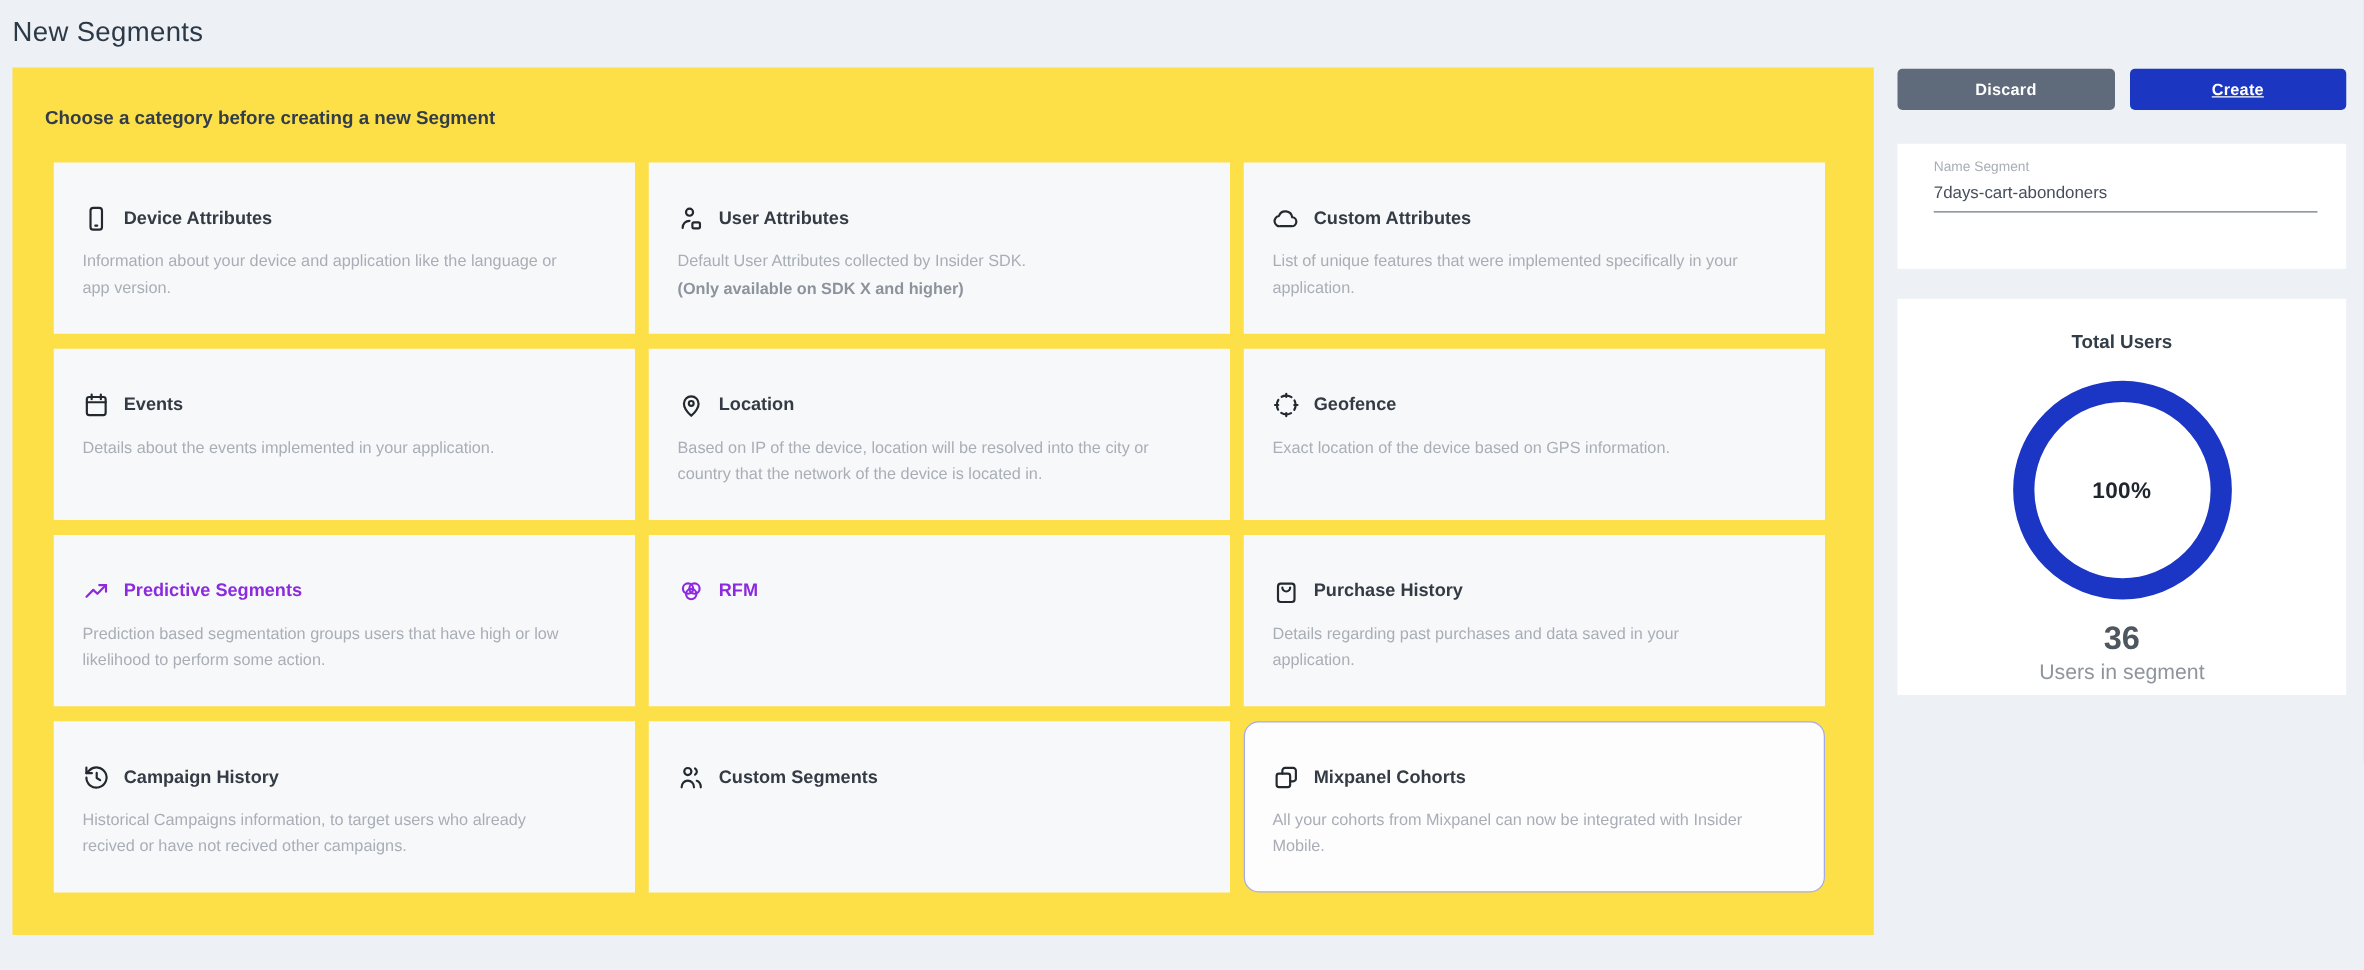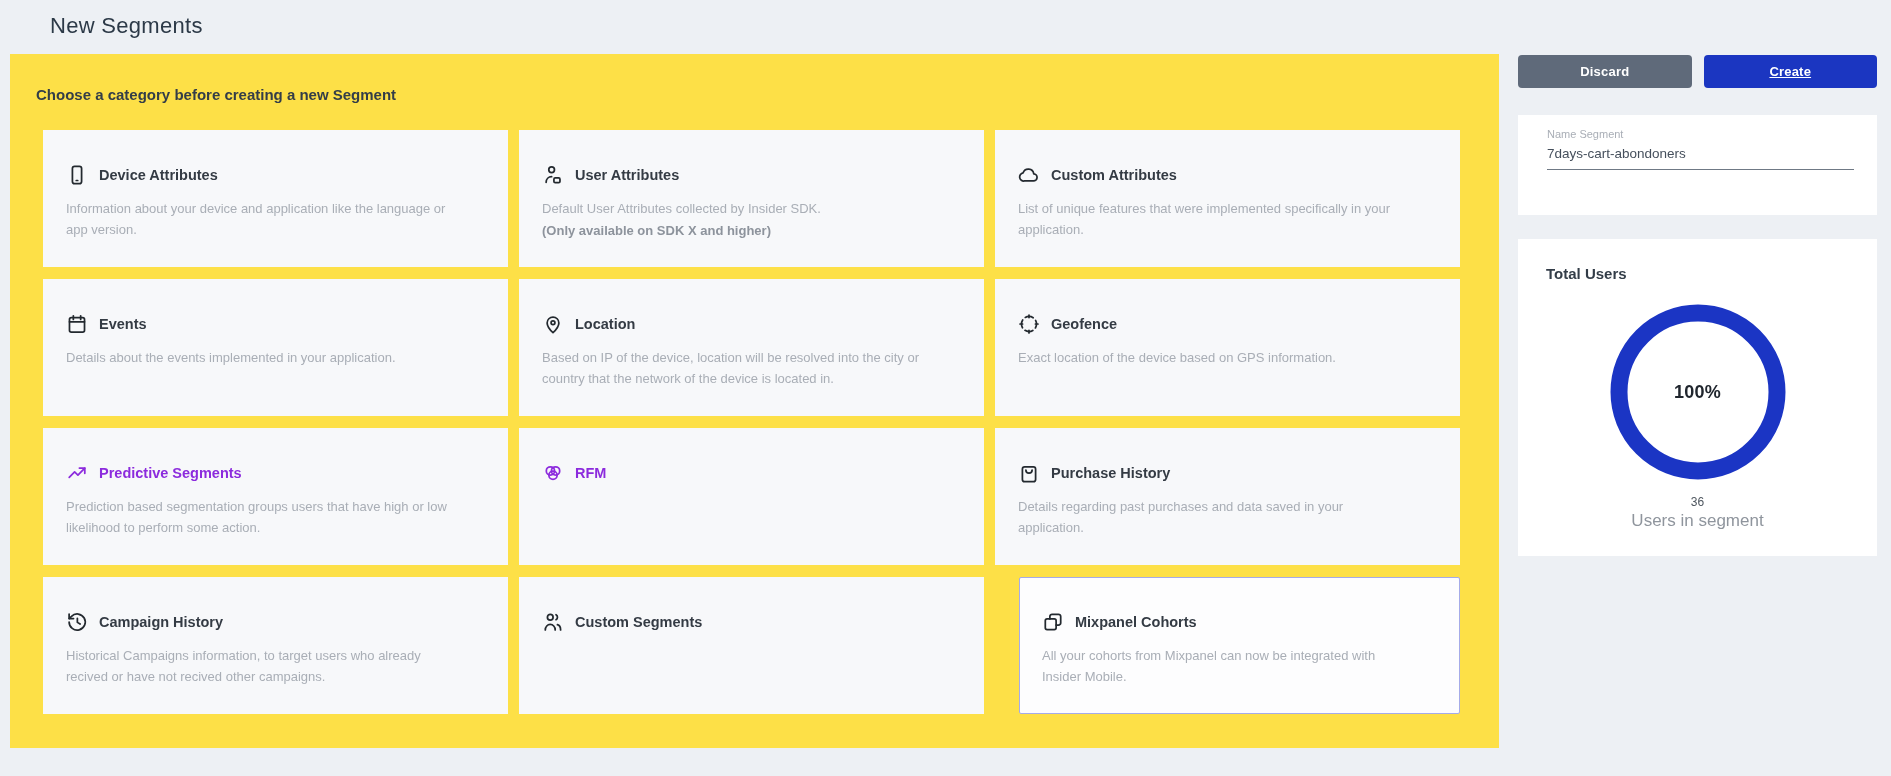--- a/index.html
+++ b/index.html
@@ -5,40 +5,40 @@
   * { margin:0; padding:0; box-sizing:border-box; }
   html,body { width:1891px; height:776px; }
   body {
     background:#edf0f4;
     font-family:"Liberation Sans", sans-serif;
     position:relative;
     overflow:hidden;
   }
   .page-title {
     position:absolute; left:10px; top:13px;
-    font-size:22px; font-weight:500; color:#2c3947; letter-spacing:.3px;margin-left:40px;
+    font-size:22px; font-weight:500; color:#2c3947; letter-spacing:.3px;
   }
   .panel {
     position:absolute; left:10px; top:54px;
     width:1489px; height:694px; background:#fde047;
   }
   .subtitle {
     position:absolute; left:26px; top:32px;
     font-size:15px; font-weight:700; color:#333d48;
   }
   .grid {
     position:absolute; left:33px; top:76px;
     display:grid; grid-template-columns:repeat(3,465px);
     grid-auto-rows:137px; gap:12px 11px;
   }
   .card {
     background:#f7f8fa; border:1px solid transparent;
     padding:33px 22px 0 22px; cursor:pointer;
   }
-  .card.selected { background:#fdfdfe; border-color:var(--sel-border,#a5abe8); border-radius:2px;margin-left:24px; }
+  .card.selected { background:#fdfdfe; border-color:var(--sel-border,#a5abe8); border-radius:12px; }
   .card-head { display:flex; align-items:center; gap:11px; color:#23292f; }
   .card.accent .card-head { color:var(--accent,#8c2bdd); }
   .card-icon { width:22px; height:22px; flex:0 0 auto; }
   .card-icon svg { display:block; }
   .card-title { font-size:14.5px; font-weight:700; color:#343b44; }
   .card.accent .card-title { color:var(--accent,#8c2bdd); }
   .card-desc {
     margin-top:12px; font-size:13px; color:#a9aeb6;
     line-height:1.65; padding-right:28px;
   }
@@ -63,28 +63,28 @@
     display:block; width:100%; border:none; outline:none;
     border-bottom:1px solid #6f7985; background:transparent;
     font-family:inherit; font-size:13.5px; color:#454f5c;
     padding:6px 0 8px;
   }
 
   .users-card {
     margin-top:24px; background:#fff; height:317px;
     padding:26px 28px 0; text-align:center;
   }
-  .users-title { text-align:left; font-size:15px; font-weight:700; color:#333d48; }
+  .users-title { text-align:center; font-size:15px; font-weight:700; color:#333d48; }
   .donut-wrap { position:relative; width:176px; height:176px; margin:22px auto 0; }
   .donut-ring { fill:none; stroke:var(--donut,#1b35c4); }
   .donut-label {
     position:absolute; inset:0; display:flex; align-items:center; justify-content:center;
     font-size:18px; font-weight:700; color:#20262e; letter-spacing:.3px;
   }
-  .users-count { margin-top:15px; font-size:12px; font-weight:400; color:#4e565f; }
+  .users-count { margin-top:15px; font-size:26px; font-weight:700; color:#4e565f; }
   .users-caption { margin-top:2px; font-size:17px; color:#8f959d; }
 </style>
 </head>
 <body>
 
 <div class="page-title">New Segments</div>
 
 <div class="panel">
   <div class="subtitle">Choose a category before creating a new Segment</div>
   <div class="grid" id="cards-grid">

